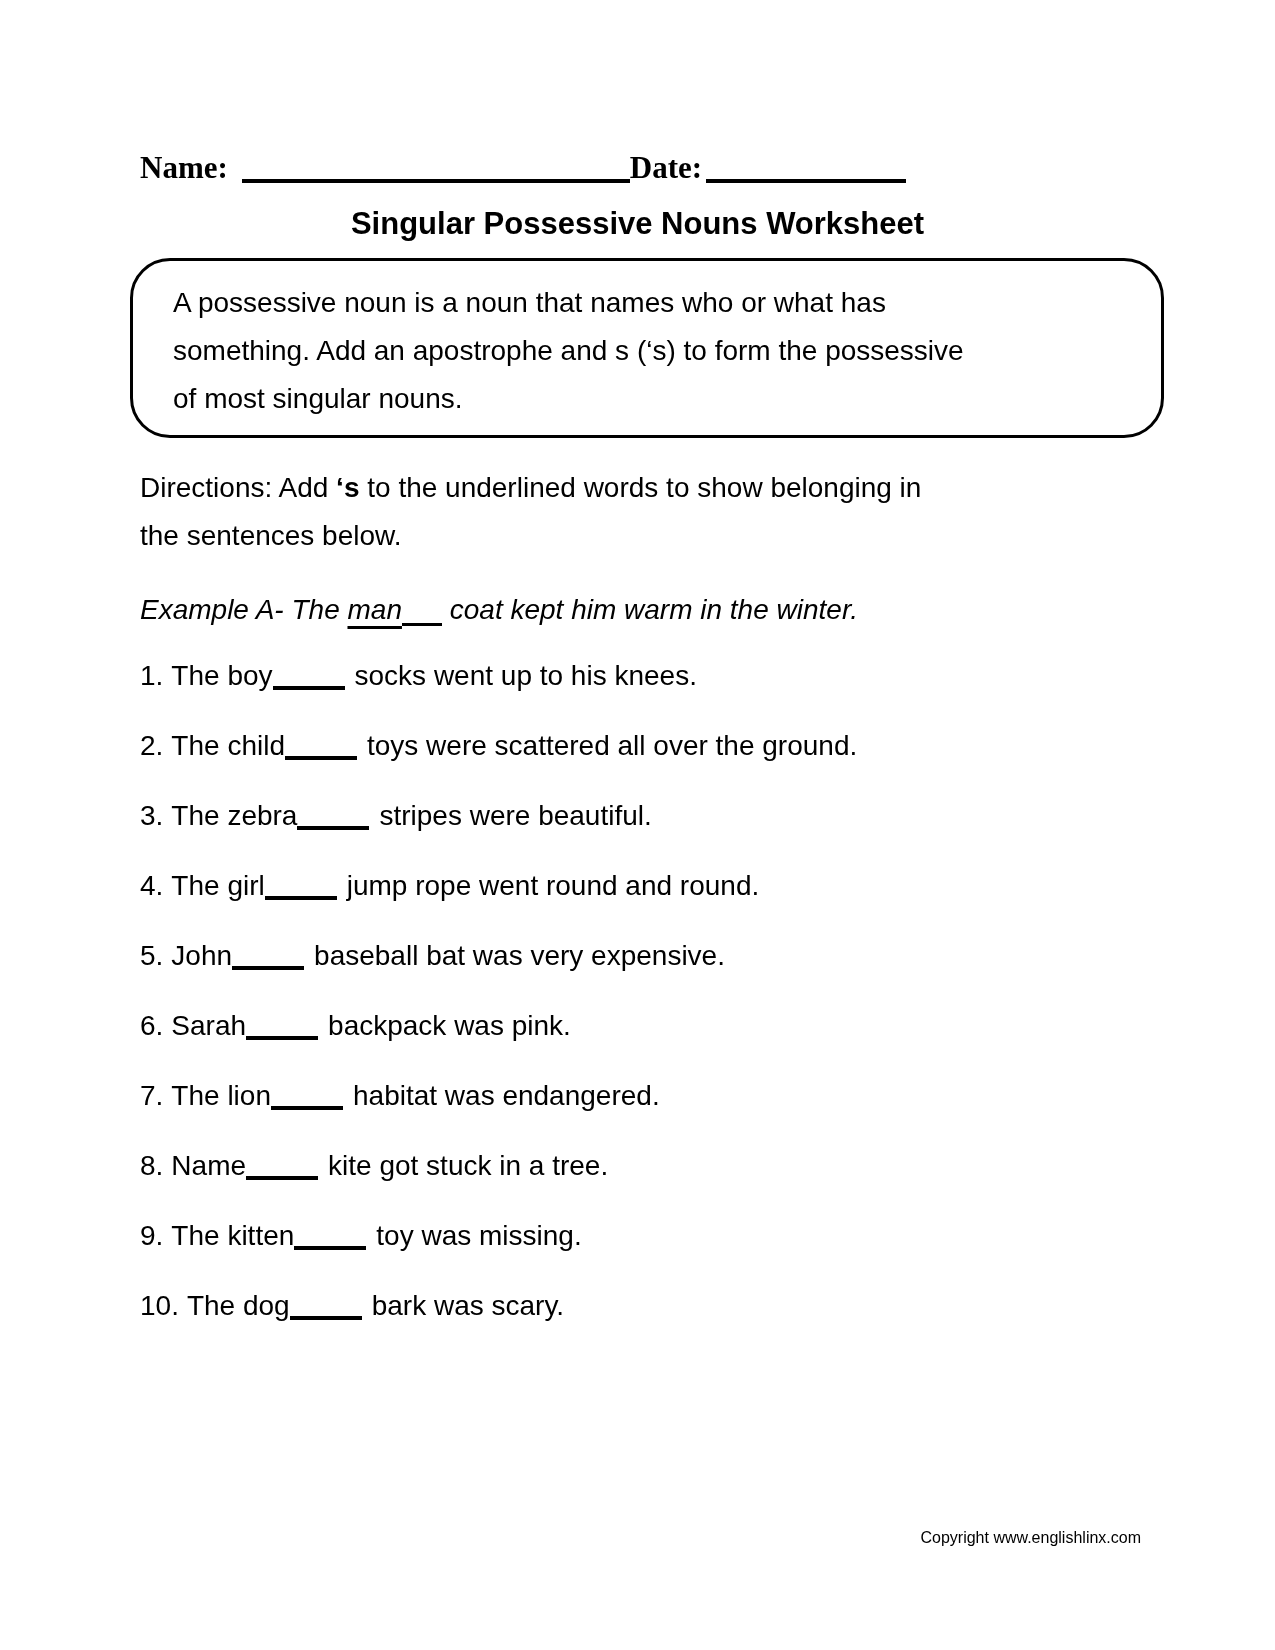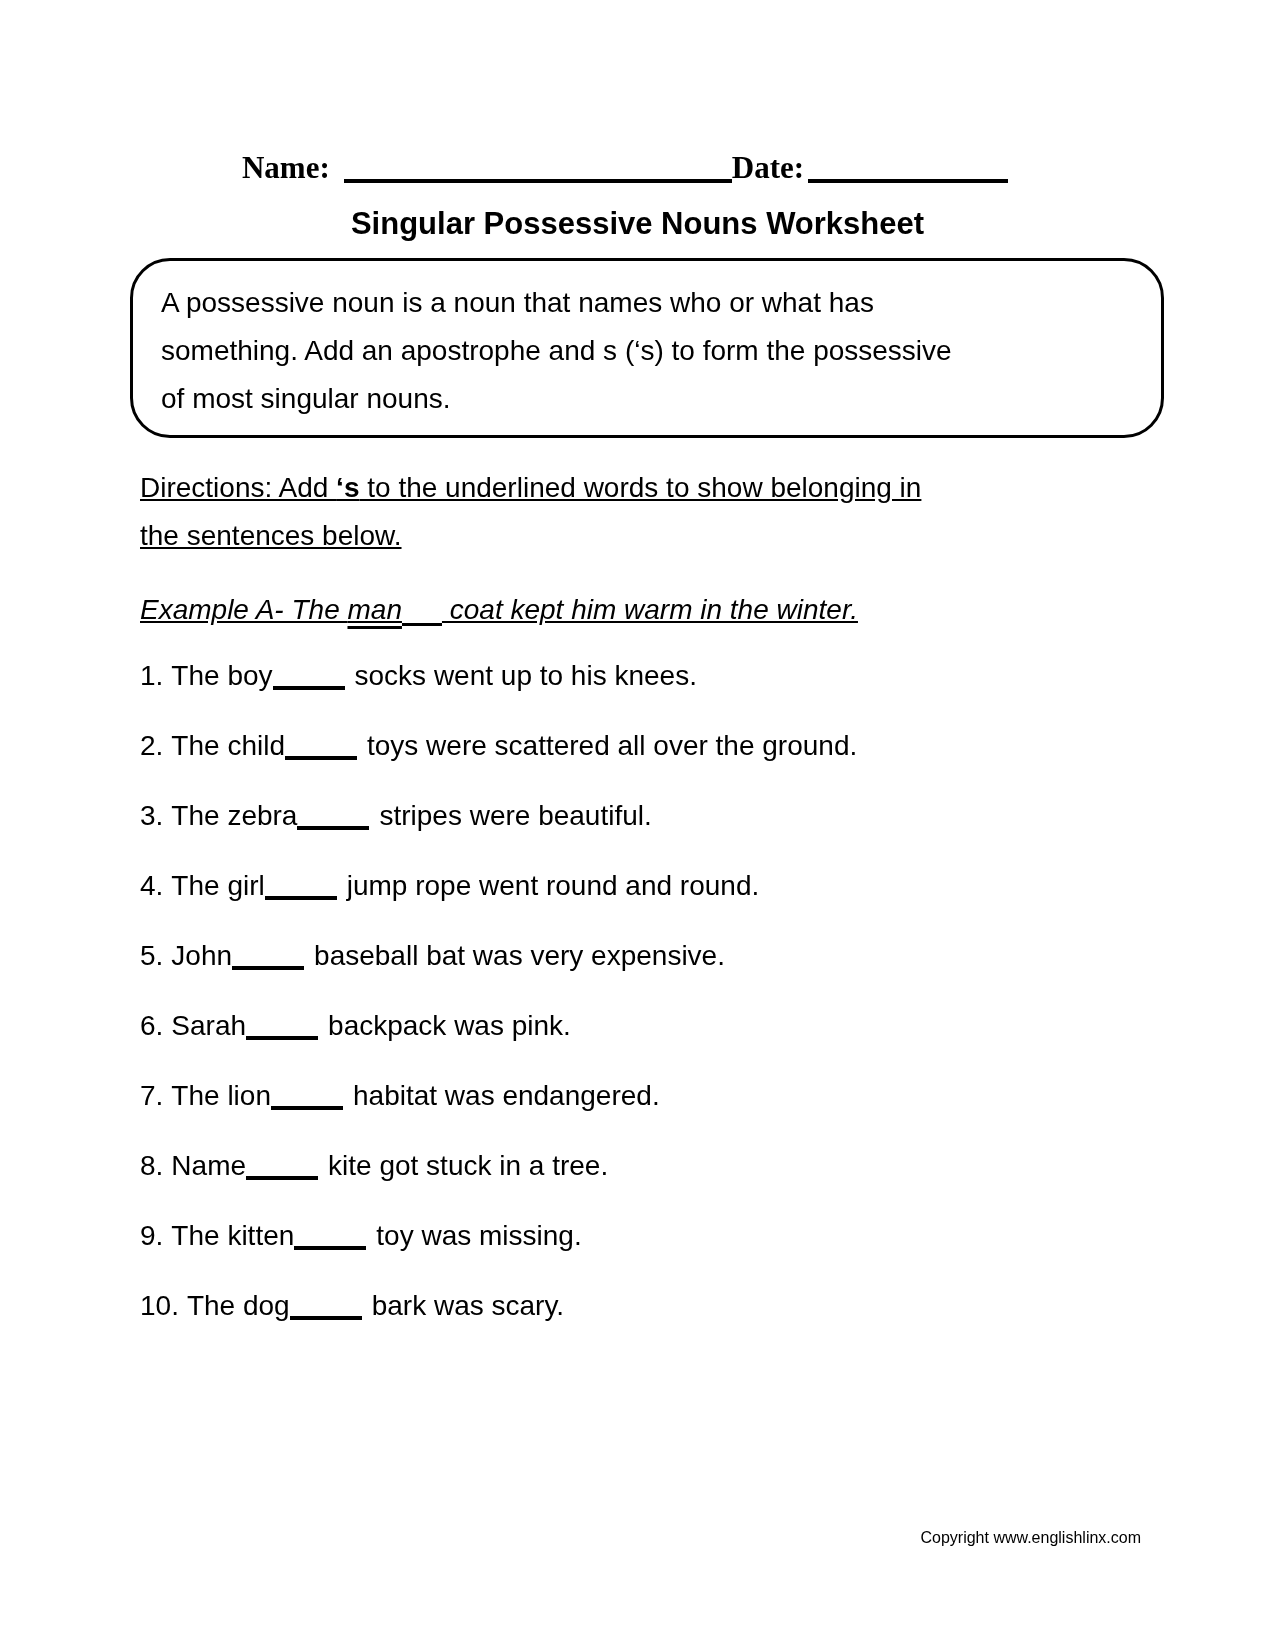--- a/index.html
+++ b/index.html
@@ -9,21 +9,21 @@
     width:1275px;
     height:1650px;
     background:#ffffff;
     color:#000000;
     font-family:"Liberation Sans", sans-serif;
     overflow:hidden;
   }
   
   .header {
     display:flex;
-    justify-content:center;
+    justify-content:flex-start;
     align-items:flex-end;
     padding:150px 165px 0 140px;
   }
   .field-group { white-space:nowrap; }
   .serif-label {
     font-family:"Liberation Serif", serif;
     font-weight:bold;
     font-size:31px;
   }
   .fill-line {
@@ -43,41 +43,39 @@
     font-size:31px;
     font-weight:bold;
   }
 
   
   .def-box {
     margin:16px 0 0 130px;
     width:1034px;
     border:3px solid #000;
     border-radius:40px;
-    padding:18px 24px 12px 28px;
+    padding:18px 24px 12px 40px;
     font-size:28px;
     line-height:48px;
   }
 
   
   .directions {
     margin:26px 0 0 140px;
     font-size:28px;
     line-height:48px;
-    text-decoration:underline;
   }
   .directions b { font-weight:bold; }
 
   
   .example {
     margin:26px 0 0 140px;
     font-size:28px;
     line-height:48px;
     font-style:italic;
-    text-decoration:underline;
   }
   .ul {
     text-decoration:underline;
     text-decoration-thickness:3px;
     text-underline-offset:7px;
   }
   .ex-blank {
     display:inline-block;
     width:40px;
     border-bottom:3px solid #000;

